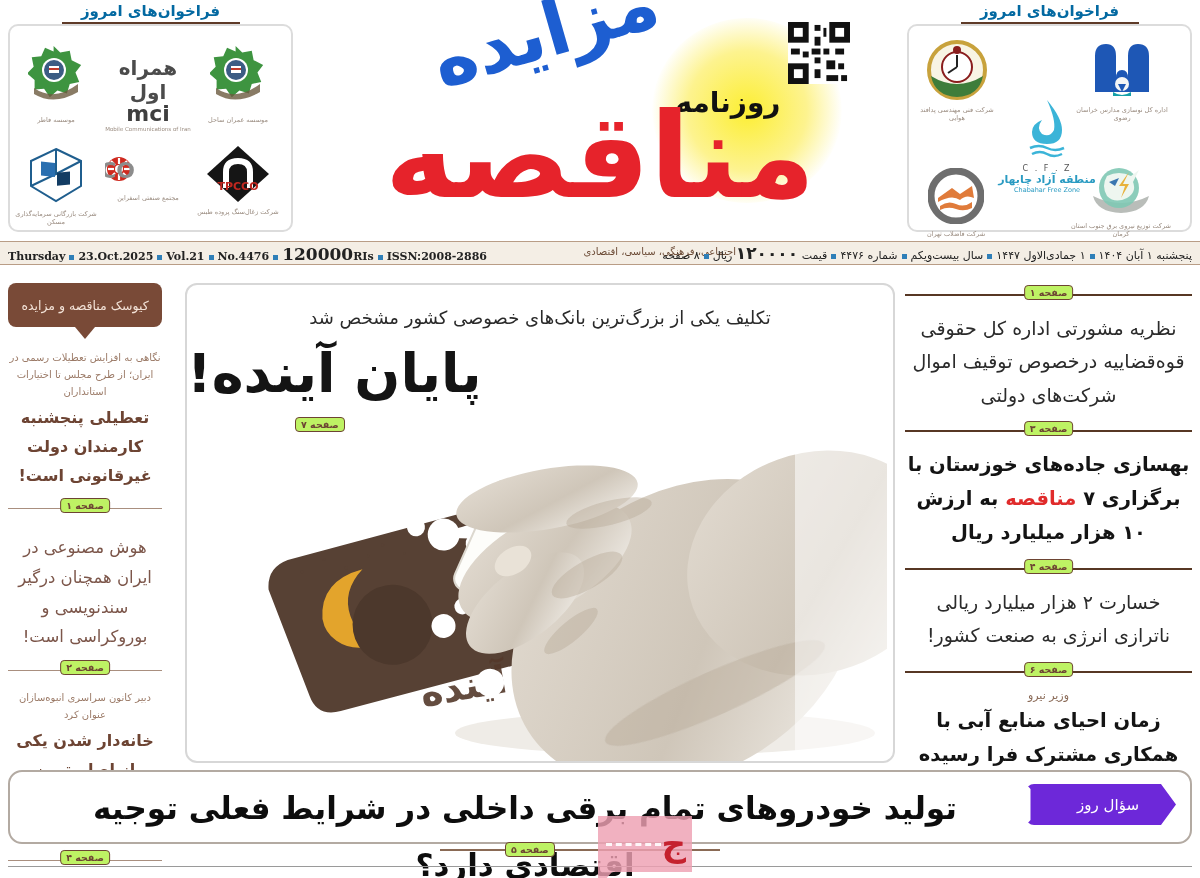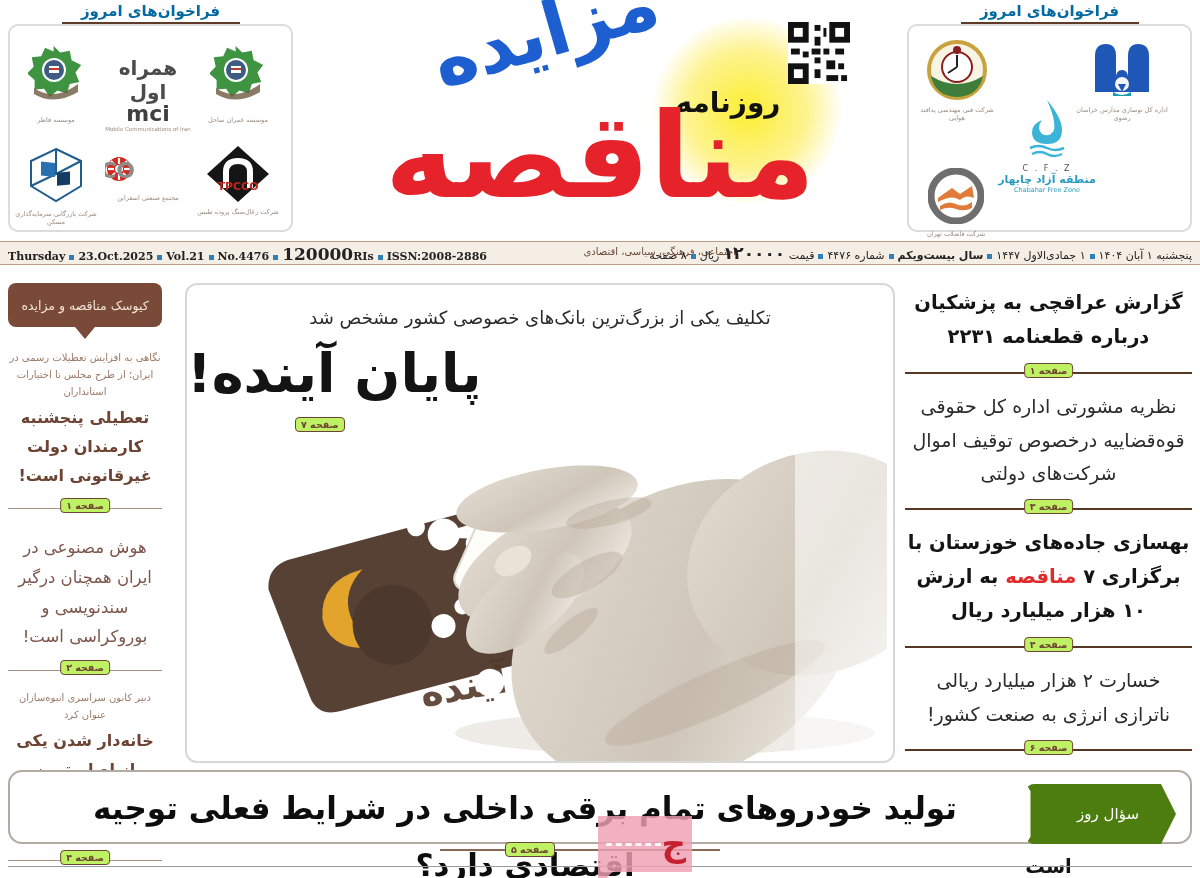--- a/index.html
+++ b/index.html
@@ -29,21 +29,21 @@
   
   .infobar { position:absolute; left:0; top:241px; width:1200px; height:24px;
     background:#f4eee5; border-top:1px solid #b99d86; border-bottom:1px solid #b99d86;
     display:flex; align-items:center; }
   .infobar .en { direction:ltr; position:absolute; left:8px; top:2px; font-size:11px; font-weight:bold; color:#222;
     font-family:"DejaVu Serif", serif; }
   .infobar .fa { position:absolute; right:8px; top:1px; font-size:11px; color:#222; }
   .infobar .center { position:absolute; right:464px; top:4px; font-size:10px; color:#6b4a35; }
   .sq { display:inline-block; width:5px; height:5px; background:#2f7fb8; margin:0 4px; vertical-align:middle; }
   .big-price { font-size:17px; font-weight:bold; }
-  .bold { font-weight:bold; }
+  .bold { font-weight:normal; }
 
   
   .kiosk { position:absolute; right:1038px; left:0; top:283px; width:154px; }
   .kiosk-head { background:#794a37; color:#f3e3d8; border-radius:8px; height:44px;
     display:flex; align-items:center; justify-content:center; font-size:12.5px; position:relative; }
   .kiosk-tail { width:0; height:0; border-left:10px solid transparent; border-right:10px solid transparent;
     border-top:12px solid #794a37; margin:0 auto; }
   .k-item { text-align:center; padding:10px 0 6px; }
   .k-kicker { font-size:10px; color:#9b7a67; line-height:1.7; }
   .k-headline { font-size:16px; font-weight:bold; color:#6d4433; line-height:1.8; margin-top:4px; }
@@ -65,21 +65,21 @@
   .r-item { text-align:center; padding:6px 2px 4px; }
   .r-kicker { font-size:11px; color:#8a6a57; margin-bottom:2px; }
   .r-h-bold { font-size:19.5px; font-weight:bold; color:#141414; line-height:1.75; }
   .r-h-reg { font-size:19px; color:#2b2b2b; line-height:1.75; }
   .r-red { color:#e02b2b; }
   .r-sep { position:relative; border-top:2.5px solid #573724; margin:14px 0 10px; }
 
   
   .banner { position:absolute; left:8px; top:770px; width:1184px; height:74px;
     border:2.5px solid #b3aaa2; border-radius:14px; background:#fff; }
-  .b-tag { position:absolute; right:14px; top:12px; width:150px; height:60px; background:#4d7c0f;
+  .b-tag { position:absolute; right:14px; top:12px; width:150px; height:41px; background:#6d28d9;
     color:#fff; font-size:15px; display:flex; align-items:center; justify-content:center;
     clip-path:polygon(0 0, 90% 0, 100% 50%, 90% 100%, 0 100%, 3% 88%, 3% 12%);
     border-radius:8px; padding-left:14px; }
   .b-headline { position:absolute; right:180px; left:30px; top:8px; text-align:center;
     font-size:31px; font-weight:bold; color:#0d0d0d; line-height:1.85; letter-spacing:-0.5px; }
   .b-line { position:absolute; left:440px; top:849px; width:280px; border-top:2.5px solid #8a6a55; }
   .b-ptag-wrap { position:absolute; left:505px; top:838px; }
   .gray-line { position:absolute; left:8px; top:866px; width:1184px; border-top:1.5px solid #9a9a9a; }
 
   
@@ -209,20 +209,30 @@
       <g stroke="#3bb4d8" stroke-width="2.5" fill="none">
         <path d="M8 50 Q17 46 25 50 Q33 54 42 50"></path>
         <path d="M10 56 Q18 52 25 56 Q32 60 40 56"></path>
       </g>
     </svg>
     <div style="font-size:8px; letter-spacing:2px; color:#555; direction:ltr;">C . F . Z</div>
     <div style="font-size:11px; font-weight:bold; color:#2a9bc2;">منطقه آزاد چابهار</div>
     <div style="font-size:6.5px; color:#2a9bc2; direction:ltr;">Chabahar Free Zone</div>
   </div>
 
+  <div class="logo-cell" style="right:14px; top:140px; width:110px;">
+    <svg width="64" height="50" viewBox="0 0 64 50">
+      <path d="M4 30 Q32 44 60 30 Q56 46 32 47 Q8 46 4 30 Z" fill="#b9bdb9"></path>
+      <circle cx="30" cy="22" r="20" fill="#7fc8b4" opacity="0.9"></circle>
+      <path d="M18 10 Q30 4 42 10 L50 4 L44 16 Q48 26 38 32 Q26 38 18 30 Q12 20 18 10 Z" fill="#eef6f0"></path>
+      <path d="M40 6 L34 18 L40 18 L32 32 L36 20 L30 20 Z" fill="#e8b23c"></path>
+      <path d="M20 16 L30 12 L26 20 Z" fill="#3a76b0"></path>
+    </svg>
+    <div class="logo-cap">شرکت توزیع نیروی برق جنوب استان کرمان</div>
+  </div>
 
   <div class="logo-cell" style="right:188px; top:142px; width:92px;">
     <svg width="56" height="56" viewBox="0 0 56 56">
       <circle cx="28" cy="28" r="25" fill="none" stroke="#6e6e6e" stroke-width="7"></circle>
       <path d="M10 30 L24 20 L32 26 L44 18 L46 30 Q38 26 32 32 Q24 26 10 34 Z" fill="#e07b3a"></path>
       <path d="M12 38 Q20 32 28 36 Q36 40 44 34 L44 40 Q36 44 28 41 Q20 38 12 42 Z" fill="#e07b3a"></path>
     </svg>
     <div class="logo-cap">شرکت فاضلاب تهران</div>
   </div>
 </div>
@@ -366,23 +376,20 @@
       <ellipse cx="520" cy="250" rx="120" ry="22" transform="rotate(-24 520 250)"></ellipse>
     </g>
 
     <ellipse cx="318" cy="118" rx="20" ry="13" transform="rotate(-32 318 118)" fill="#e9e2d7"></ellipse>
 
     <rect x="600" y="0" width="92" height="318" fill="#ffffff" opacity="0.55"></rect>
   </svg>
 </div>
 
 <div class="rcol">
-  <div class="r-item">
-    <div class="r-h-bold">گزارش عراقچی به پزشکیان درباره قطعنامه ۲۲۳۱</div>
-  </div>
   <div class="r-sep">
     <span class="ptag">صفحه ۱</span>
   </div>
 
   <div class="r-item">
     <div class="r-h-reg">نظریه مشورتی اداره کل حقوقی قوه‌قضاییه درخصوص توقیف اموال شرکت‌های دولتی</div>
   </div>
   <div class="r-sep">
     <span class="ptag">صفحه ۳</span>
   </div>

